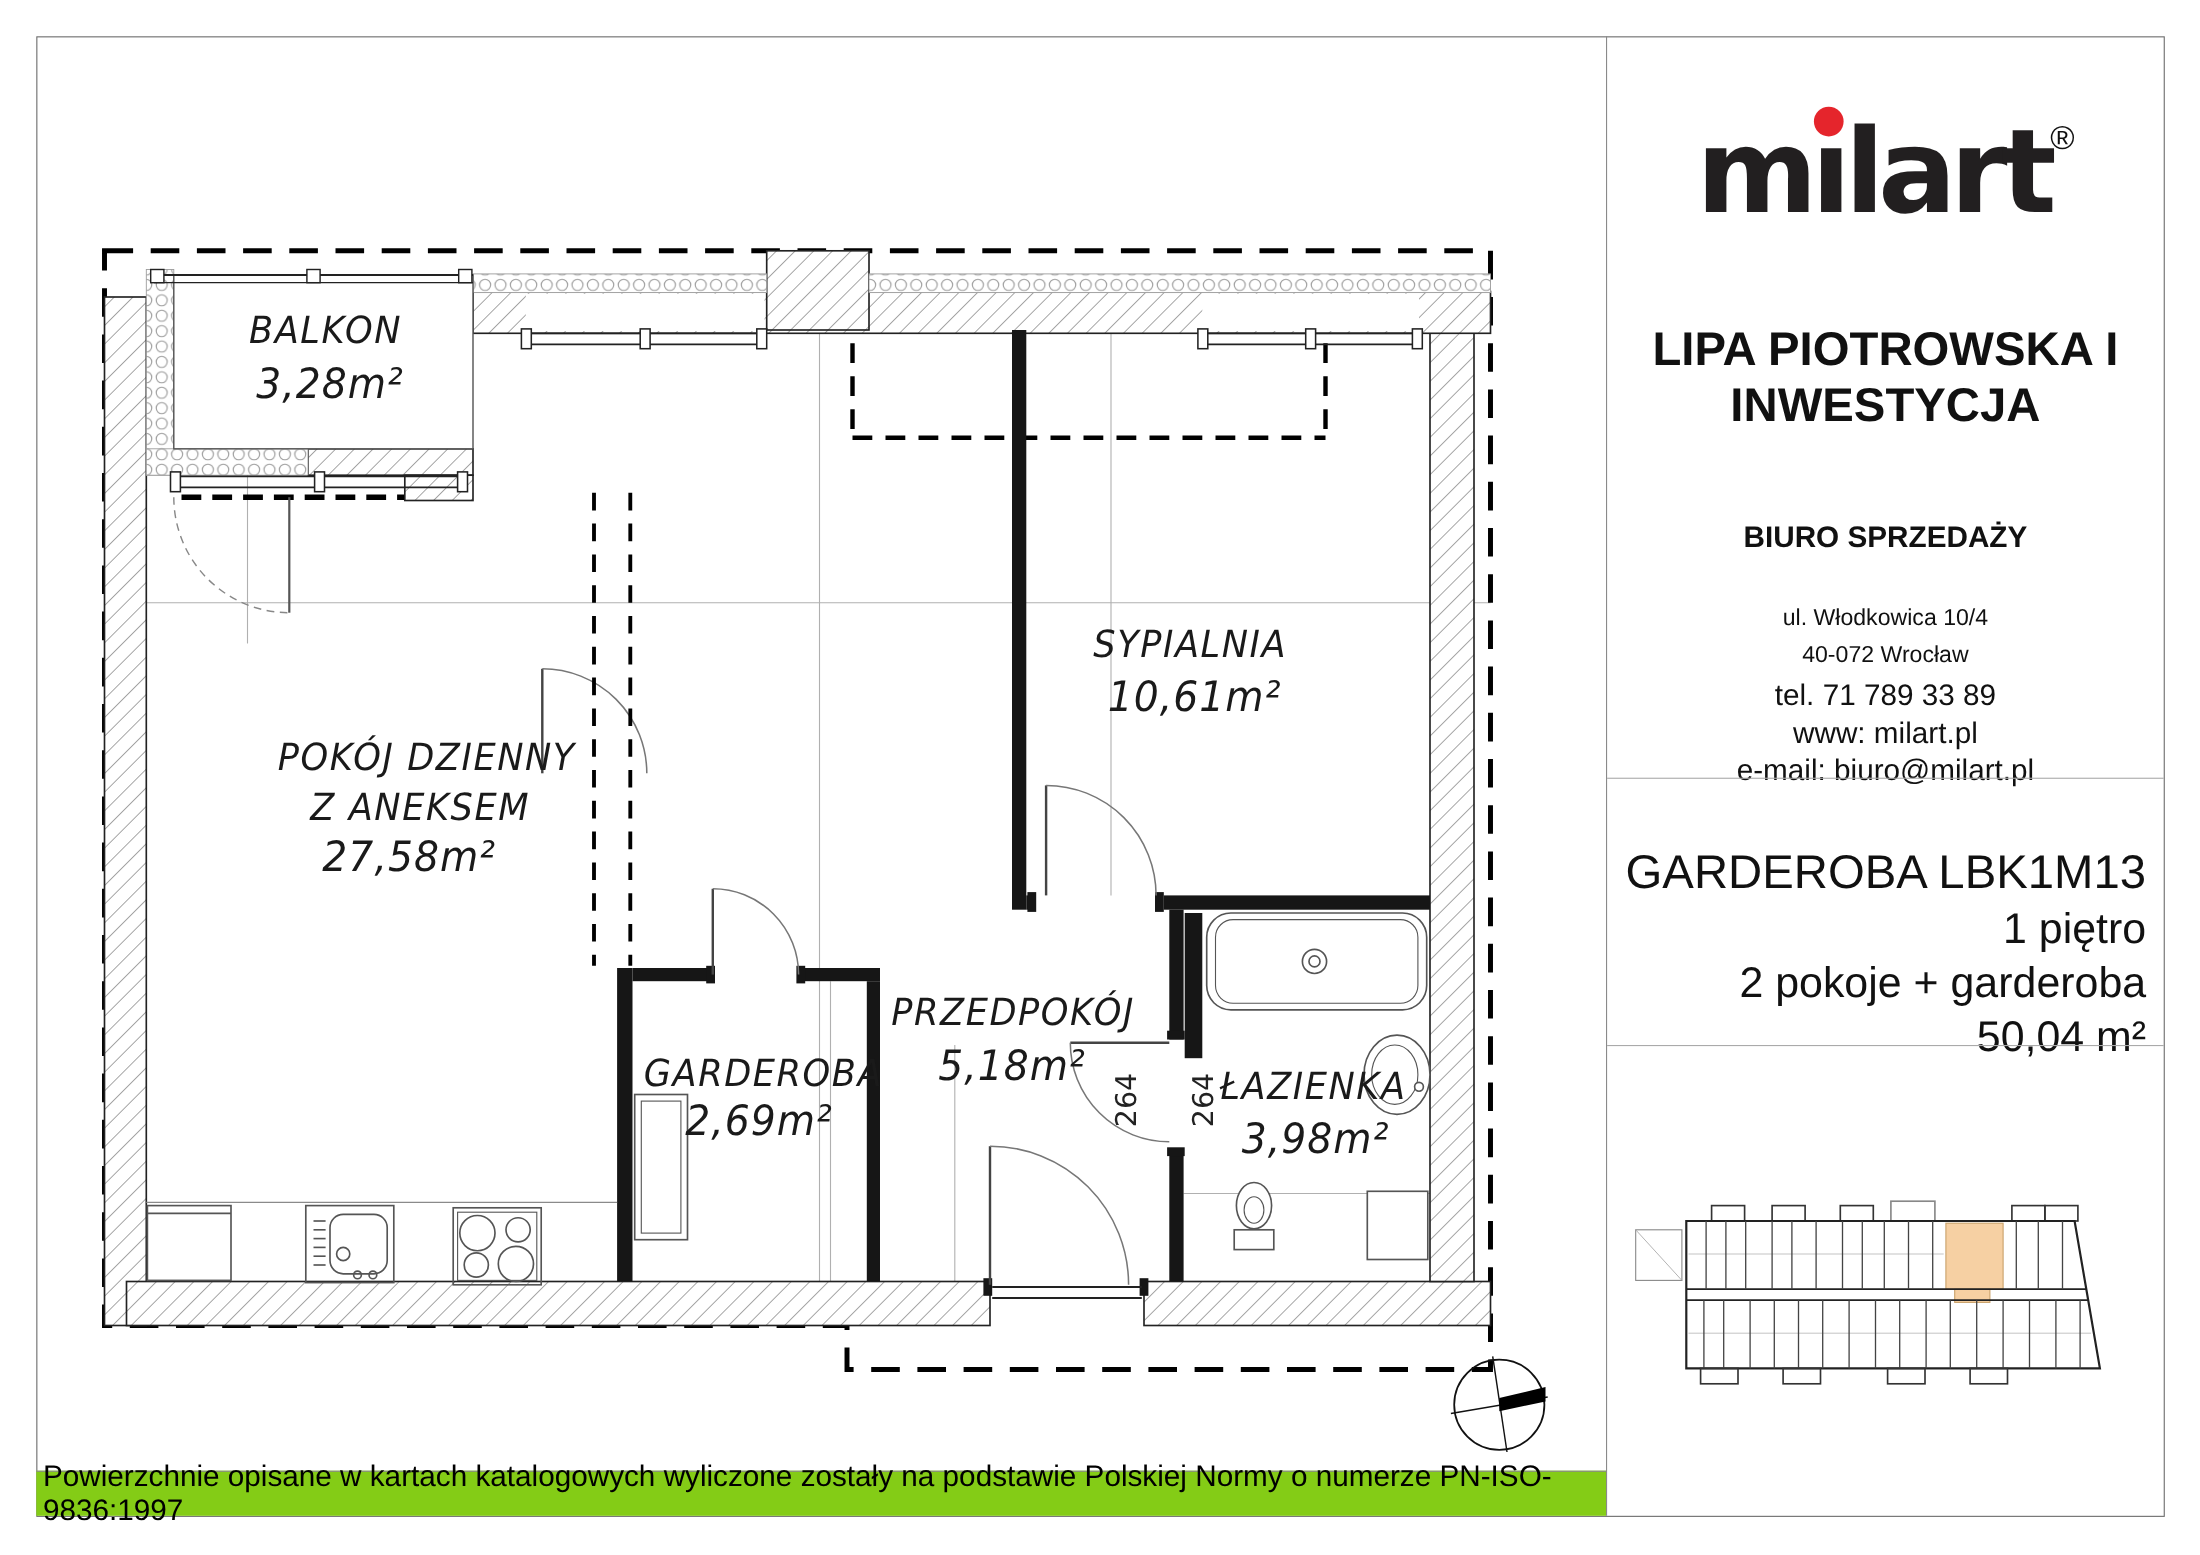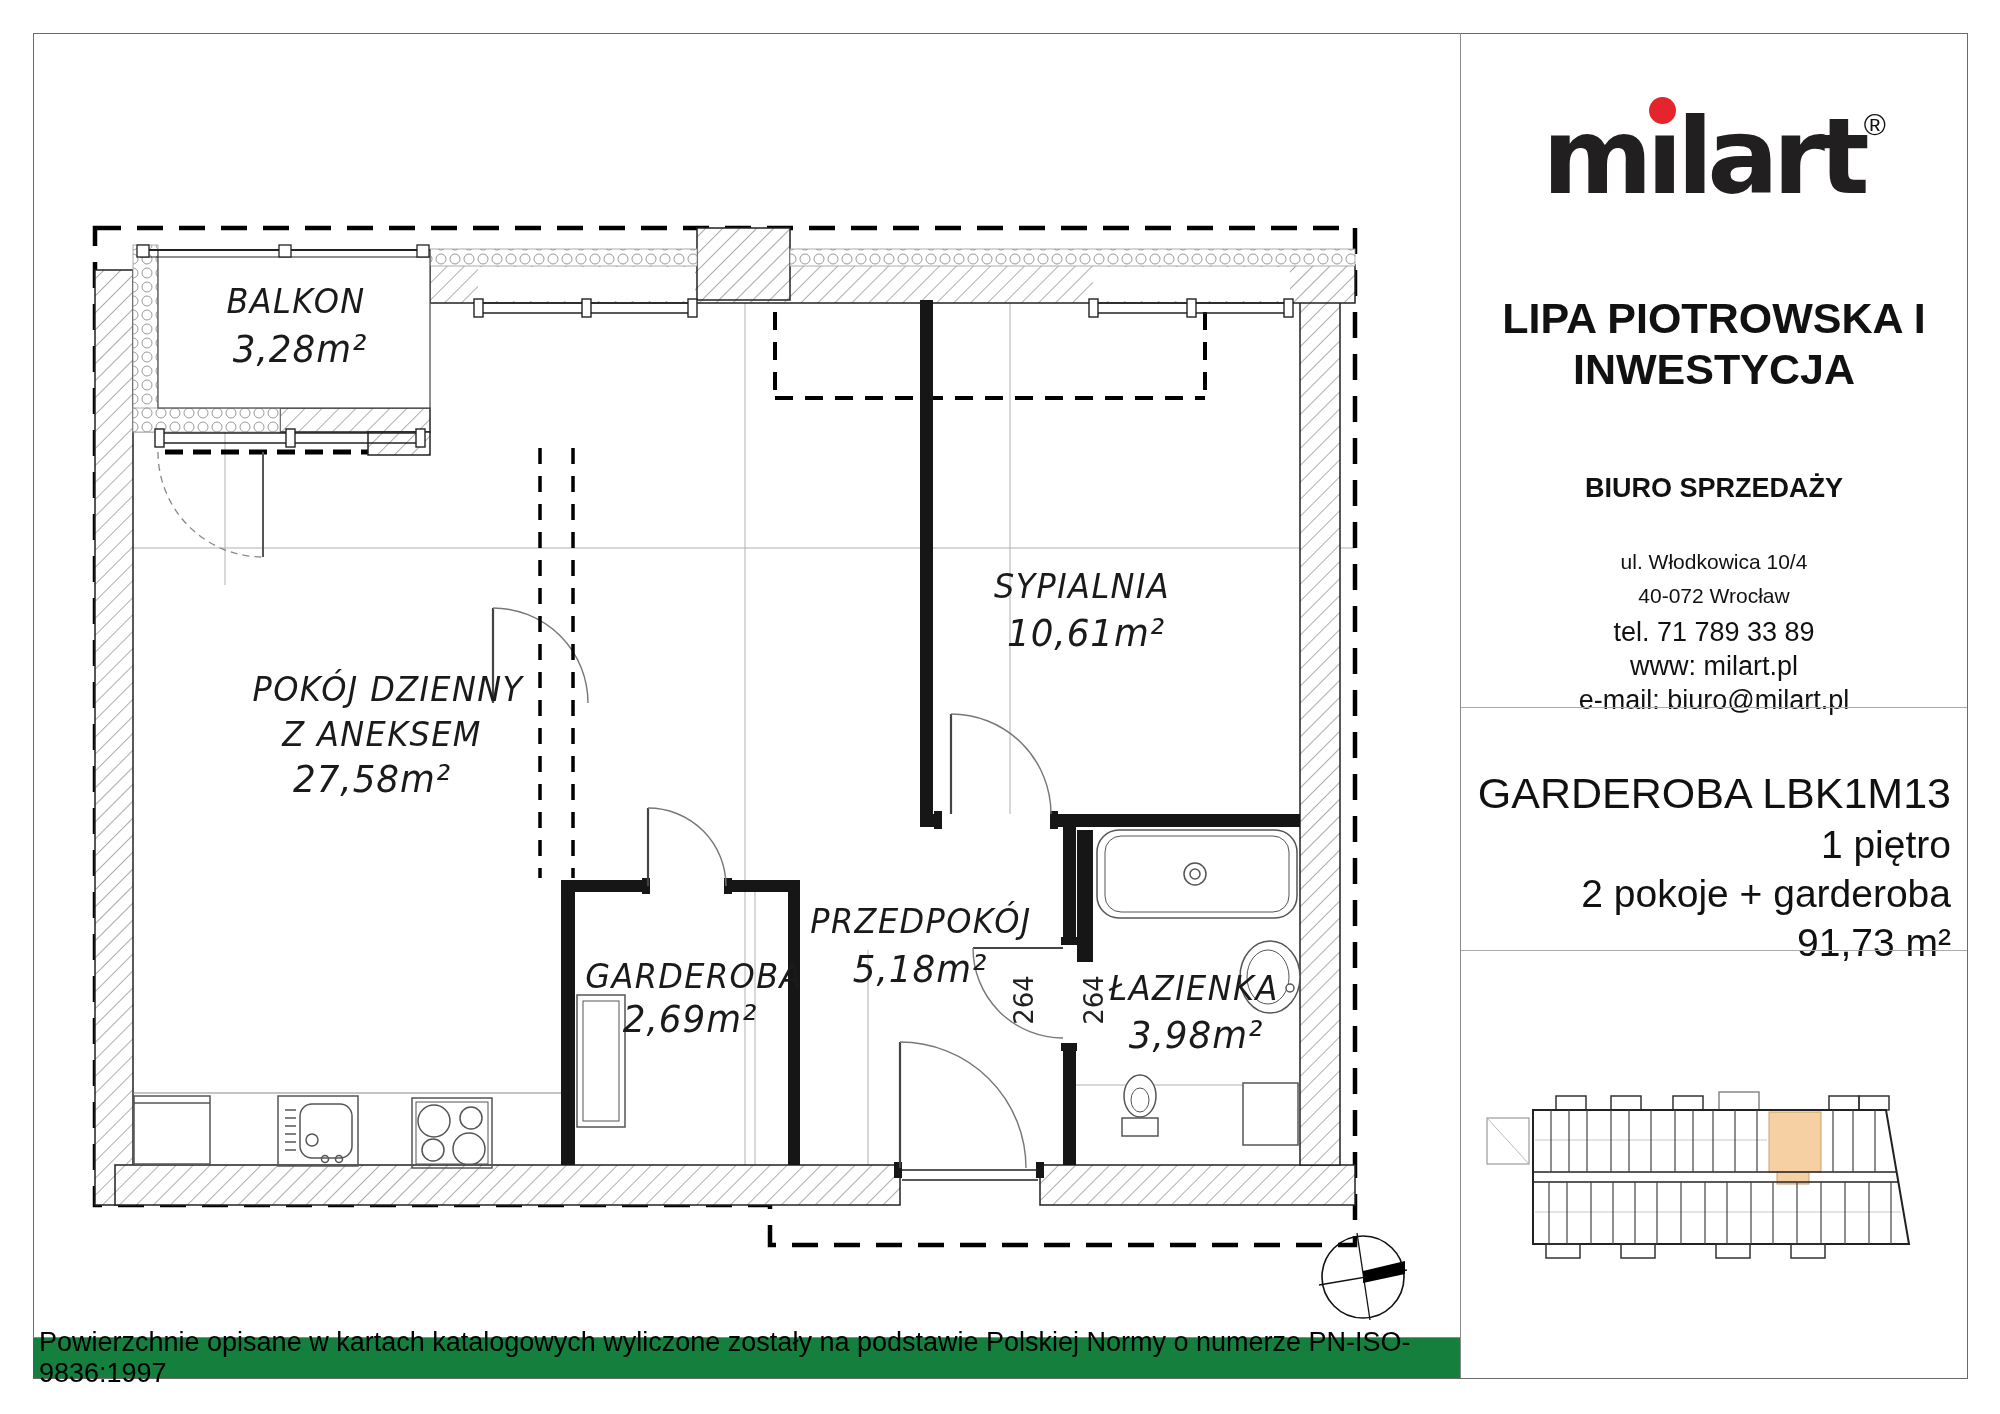--- a/index.html
+++ b/index.html
@@ -2,21 +2,21 @@
 <html><head>
 <meta charset="utf-8">
 <style>
   html,body{margin:0;padding:0;background:#fff;}
   .page{position:relative;width:2000px;height:1414px;background:#fff;overflow:hidden;
         font-family:"Liberation Sans",sans-serif;color:#111;}
   .frame{position:absolute;left:33px;top:33px;width:1933px;height:1344px;border:1px solid #6b6b6b;}
   .vdiv{position:absolute;left:1460px;top:33px;height:1345px;width:0;border-left:1px solid #8a8a8a;}
   .hdiv{position:absolute;left:1461px;width:506px;height:0;border-top:1px solid #aaa;}
   .footer-bar{position:absolute;left:33px;top:1337px;width:1427px;height:41px;border-top:1px solid #8a8a8a;
-              display:flex;align-items:center;font-size:27px;color:#000;padding-left:6px;box-sizing:border-box;background:#15803d;}
+              display:flex;align-items:center;font-size:27px;color:#000;padding-left:6px;box-sizing:border-box;background:#84cc16;}
   svg{position:absolute;left:0;top:0;}
   
   .rl{position:absolute;transform:translate(-50%,-50%) scaleX(.94);white-space:nowrap;
       font-family:"DejaVu Sans",sans-serif;font-style:italic;color:#1a1a1a;}
   .rl.nm{font-size:34px;letter-spacing:1.5px;}
   .rl.ar{font-size:38px;letter-spacing:1px;}
   
   .panel{position:absolute;left:1461px;top:33px;width:506px;height:1345px;text-align:center;}
   .logo{position:absolute;top:62px;left:0;width:100%;}
   .logo-text{font-family:"DejaVu Sans",sans-serif;font-weight:bold;font-size:106px;letter-spacing:-6px;color:#221f20;}
@@ -271,21 +271,21 @@
     </div>
     <div class="contacts">
       <div><b>tel.</b> <span>71 789 33 89</span></div>
       <div><b>www:</b> <span>milart.pl</span></div>
       <div><b>e-mail:</b> <span>biuro@milart.pl</span></div>
     </div>
     <div class="apt">
       <div class="t">GARDEROBA LBK1M13</div>
       <div class="l">1 piętro</div>
       <div class="l">2 pokoje + garderoba</div>
-      <div class="l">91,73 m²</div>
+      <div class="l">50,04 m²</div>
     </div>
   </div>
 
   <svg class="mini" width="506" height="300" viewBox="0 0 506 300">
     <rect x="26" y="78" width="42" height="46" fill="none" stroke="#888" stroke-width="1"></rect>
     <line x1="26" y1="78" x2="68" y2="124" stroke="#aaa" stroke-width="0.8"></line>
 
     <g fill="none" stroke="#333" stroke-width="1.5">
       <rect x="95" y="56" width="30" height="14"></rect>
         <rect x="150" y="56" width="30" height="14"></rect>

